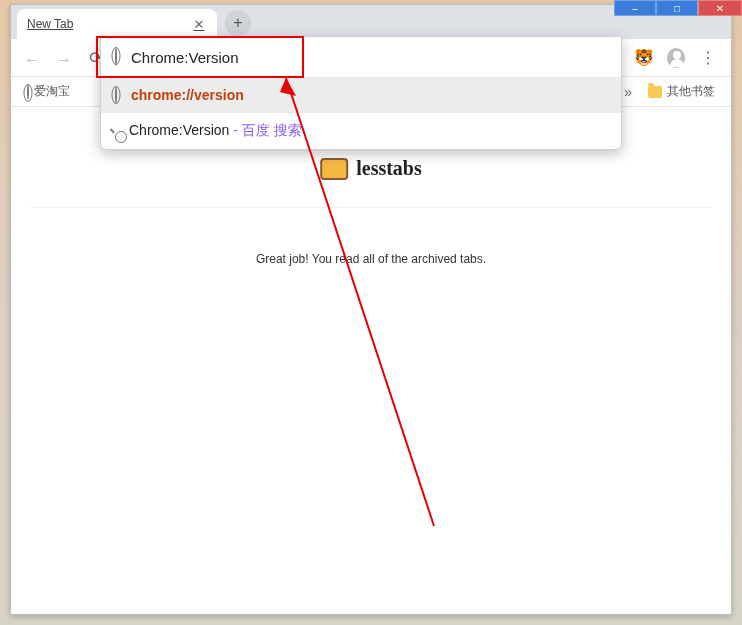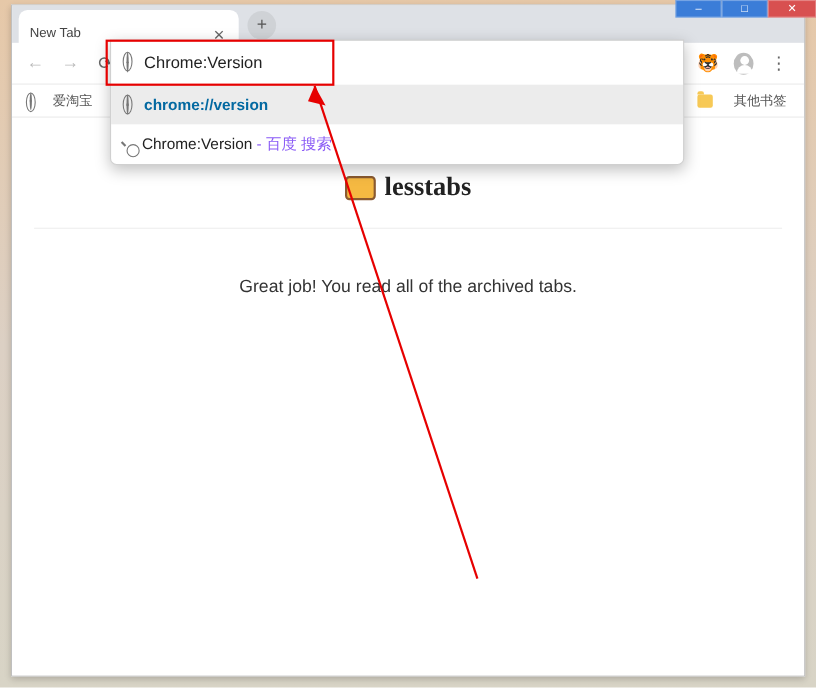--- a/index.html
+++ b/index.html
@@ -8,51 +8,51 @@
 
   .win-titlebar { position: absolute; top: 0; right: 0; height: 16px; display: flex; z-index: 50; }
   .win-btn { width: 42px; height: 16px; display: flex; align-items: center; justify-content: center; color: #fff; font-size: 10px; border: 1px solid rgba(255,255,255,.3); }
   .win-min { background: #3b7dd8; }
   .win-max { background: #3b7dd8; }
   .win-close { background: #d85050; width: 44px; }
 
   .browser { position: absolute; top: 4px; left: 10px; right: 10px; bottom: 10px; background: #fff; border: 1px solid #bfbfbf; box-shadow: 0 2px 6px rgba(0,0,0,.2); display: flex; flex-direction: column; }
 
   .tabstrip { height: 34px; background: #dee1e6; display: flex; align-items: flex-end; padding-left: 6px; }
-  .tab { background: #fff; height: 30px; min-width: 200px; border-radius: 8px 8px 0 0; display: flex; padding: 14px 10px; font-size: 12px; color: #444; position: relative; }
+  .tab { background: #fff; height: 30px; min-width: 200px; border-radius: 8px 8px 0 0; display: flex; align-items: center; padding: 14px 10px; font-size: 12px; color: #444; position: relative; text-decoration: underline; }
   .tab .close { margin-left: auto; width: 16px; height: 16px; display:flex; align-items:center; justify-content:center; color:#666; font-size:13px; border-radius:50%; }
   .newtab { width: 26px; height: 26px; background:#cfd2d6; border-radius:50%; margin-left:8px; margin-bottom:3px; display:flex; align-items:center; justify-content:center; color:#555; font-size:16px; }
 
   .toolbar { height: 38px; background:#fff; border-bottom:1px solid #e5e5e5; display:flex; align-items:center; padding:0 6px; gap:2px; }
   .tbtn { width:30px; height:30px; display:flex; align-items:center; justify-content:center; color:#666; border-radius:50%; }
   .tbtn.disabled { color:#bbb; }
   .omnibox-wrap { flex:1; position:relative; margin:0 4px; }
   .omnibox { width:100%; height:30px; border:1px solid #dcdcdc; border-radius:15px; background:#f2f2f2; }
   .ext-icons { display:flex; align-items:center; gap:14px; padding:0 8px; }
   .ext { width:18px; height:18px; display:flex; align-items:center; justify-content:center; }
 
   .bookbar { height:30px; background:#fff; border-bottom:1px solid #e5e5e5; display:flex; align-items:center; padding:0 10px; font-size:12px; color:#555; }
-  .bk-item { display:flex; align-items:center; gap:19px; padding:3px 6px; }
+  .bk-item { display:flex; align-items:center; gap:5px; padding:3px 6px; }
   .bookbar-right { margin-left:auto; display:flex; align-items:center; gap:10px;text-align:center; }
   .chevron { font-size:14px; color:#666; }
   .folder-icon { width:14px; height:12px; background:#f7c956; border-radius:2px; position:relative; }
   .folder-icon::before { content:""; position:absolute; top:-3px; left:0; width:6px; height:3px; background:#f7c956; border-radius:2px 2px 0 0; }
 
   .content { flex:1; background:#fff; position:relative; overflow:hidden; }
   .separator { height:1px; background:#eee; margin:0 20px; position:absolute; top:100px; left:0; right:0; }
-  .lesstabs { position:absolute; top:50px; left:50%; transform:translateX(-50%); font-family: cursive; font-size:24px; font-weight:bold; color:#222; display:flex; align-items:center; gap:8px; }
+  .lesstabs { position:absolute; top:50px; left:50%; transform:translateX(-50%); font-family: cursive; font-size:20px; font-weight:bold; color:#222; display:flex; align-items:center; gap:8px; }
   .lesstabs-icon { width:28px; height:22px; background:#f5b942; border:2px solid #8a5a30; border-radius:4px; position:relative; }
-  .message { position:absolute; top:145px; left:0; right:0; text-align:center; font-size:16px; color:#333; }
+  .message { position:absolute; top:145px; left:0; right:0; text-align:center; font-size:12px; color:#333; }
 
   .omnipopup { position:absolute; top:36px; left:100px; width:522px; background:#fff; border:1px solid #d0d0d0; border-radius:0 0 6px 6px; box-shadow:0 4px 14px rgba(0,0,0,.25); z-index:30; }
   .omni-input-row { height:40px; display:flex; align-items:center; padding:0 14px; gap:14px; }
   .omni-input { flex:1; border:none; outline:none; font-size:15px; color:#222; }
   .sugg { height:36px; display:flex; align-items:center; padding:0 14px; gap:14px; font-size:14px; }
   .sugg.selected { background:#ececec; }
-  .sugg .primary { color:#0369a1; font-weight:600; }
+  .sugg .primary { color:#c2410c; font-weight:600; }
   .sugg .secondary { color:#8b5cf6; }
   .sugg .secondary.main { color:#222; }
 
   .red-box { position:absolute; top:36px; left:96px; width:208px; height:42px; border:2px solid #e60000; z-index:40; pointer-events:none; }
   .arrow-svg { position:absolute; top:36px; left:0; z-index:35; pointer-events:none; }
 
   .globe { width:16px; height:16px; border:1.5px solid currentColor; border-radius:50%; position:relative; }
   .globe::before { content:""; position:absolute; top:-1px; left:50%; width:7px; height:16px; border:1.5px solid currentColor; border-radius:50%; transform:translateX(-50%); }
   .globe::after { content:""; position:absolute; top:50%; left:-1px; right:-1px; height:1.5px; background:currentColor; transform:translateY(-50%); }
   .search-ic { width:14px; height:14px; position:relative; }

